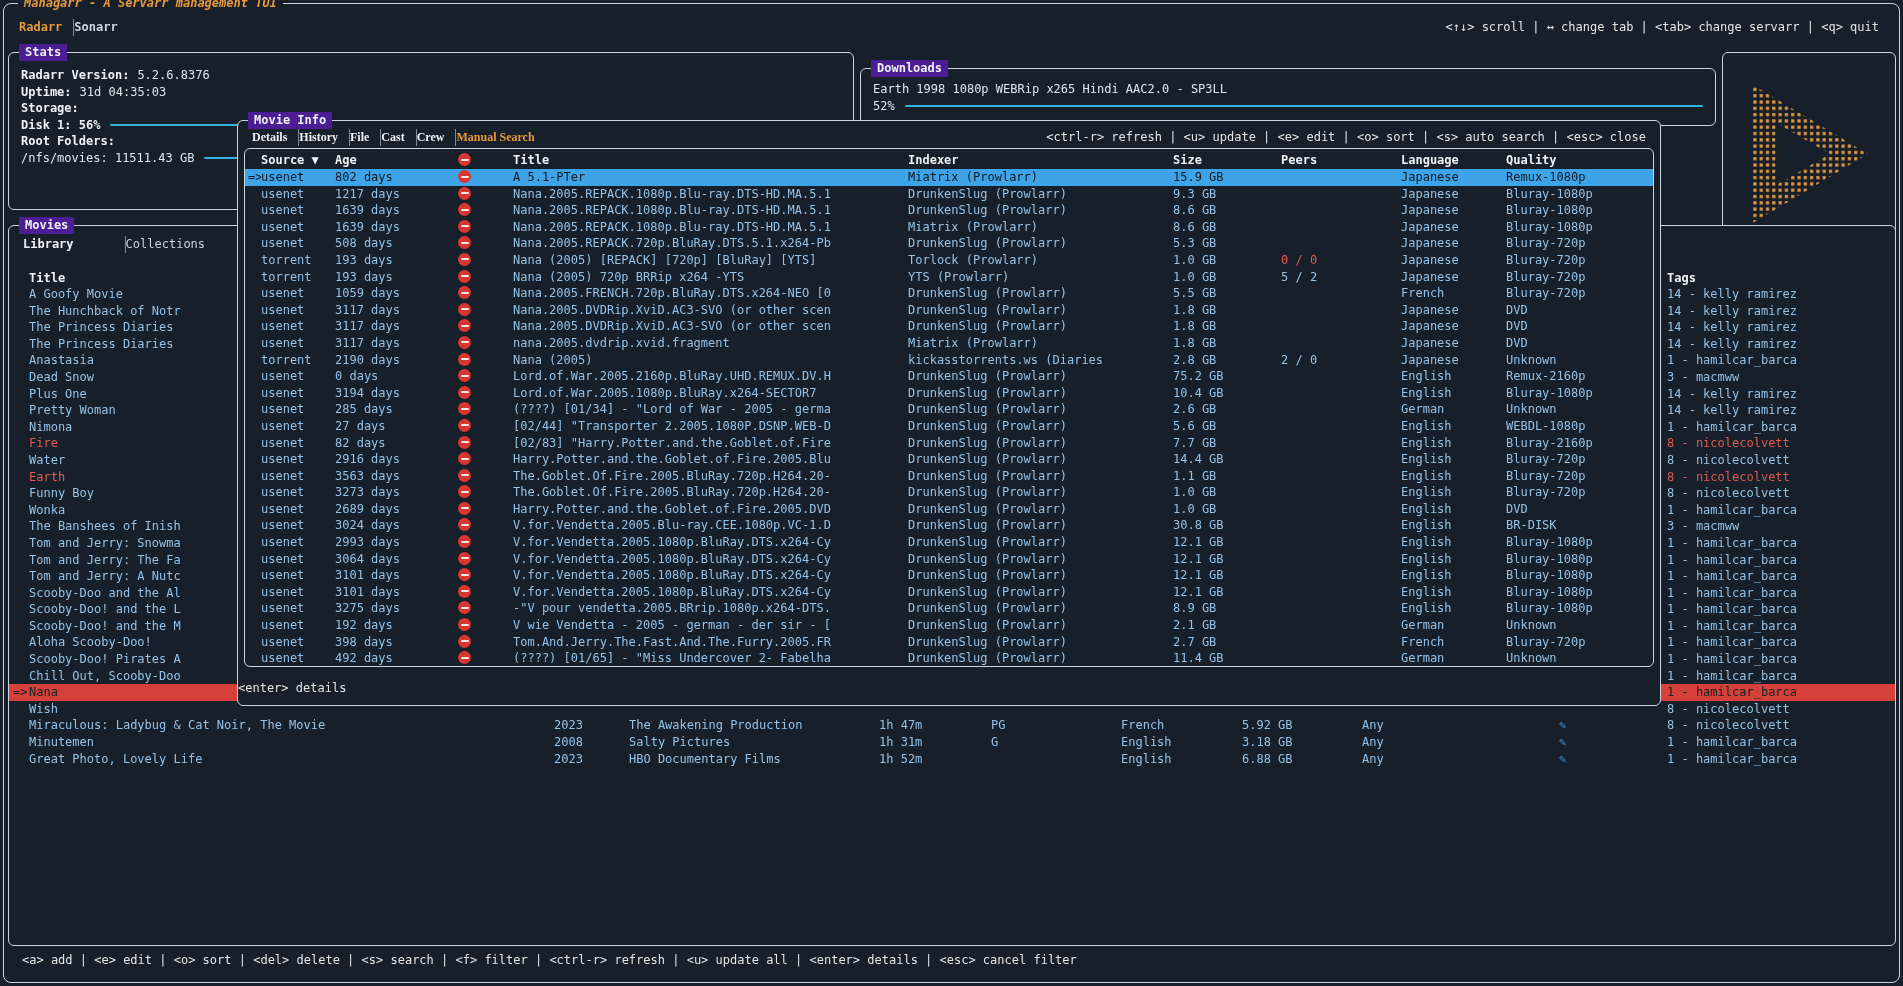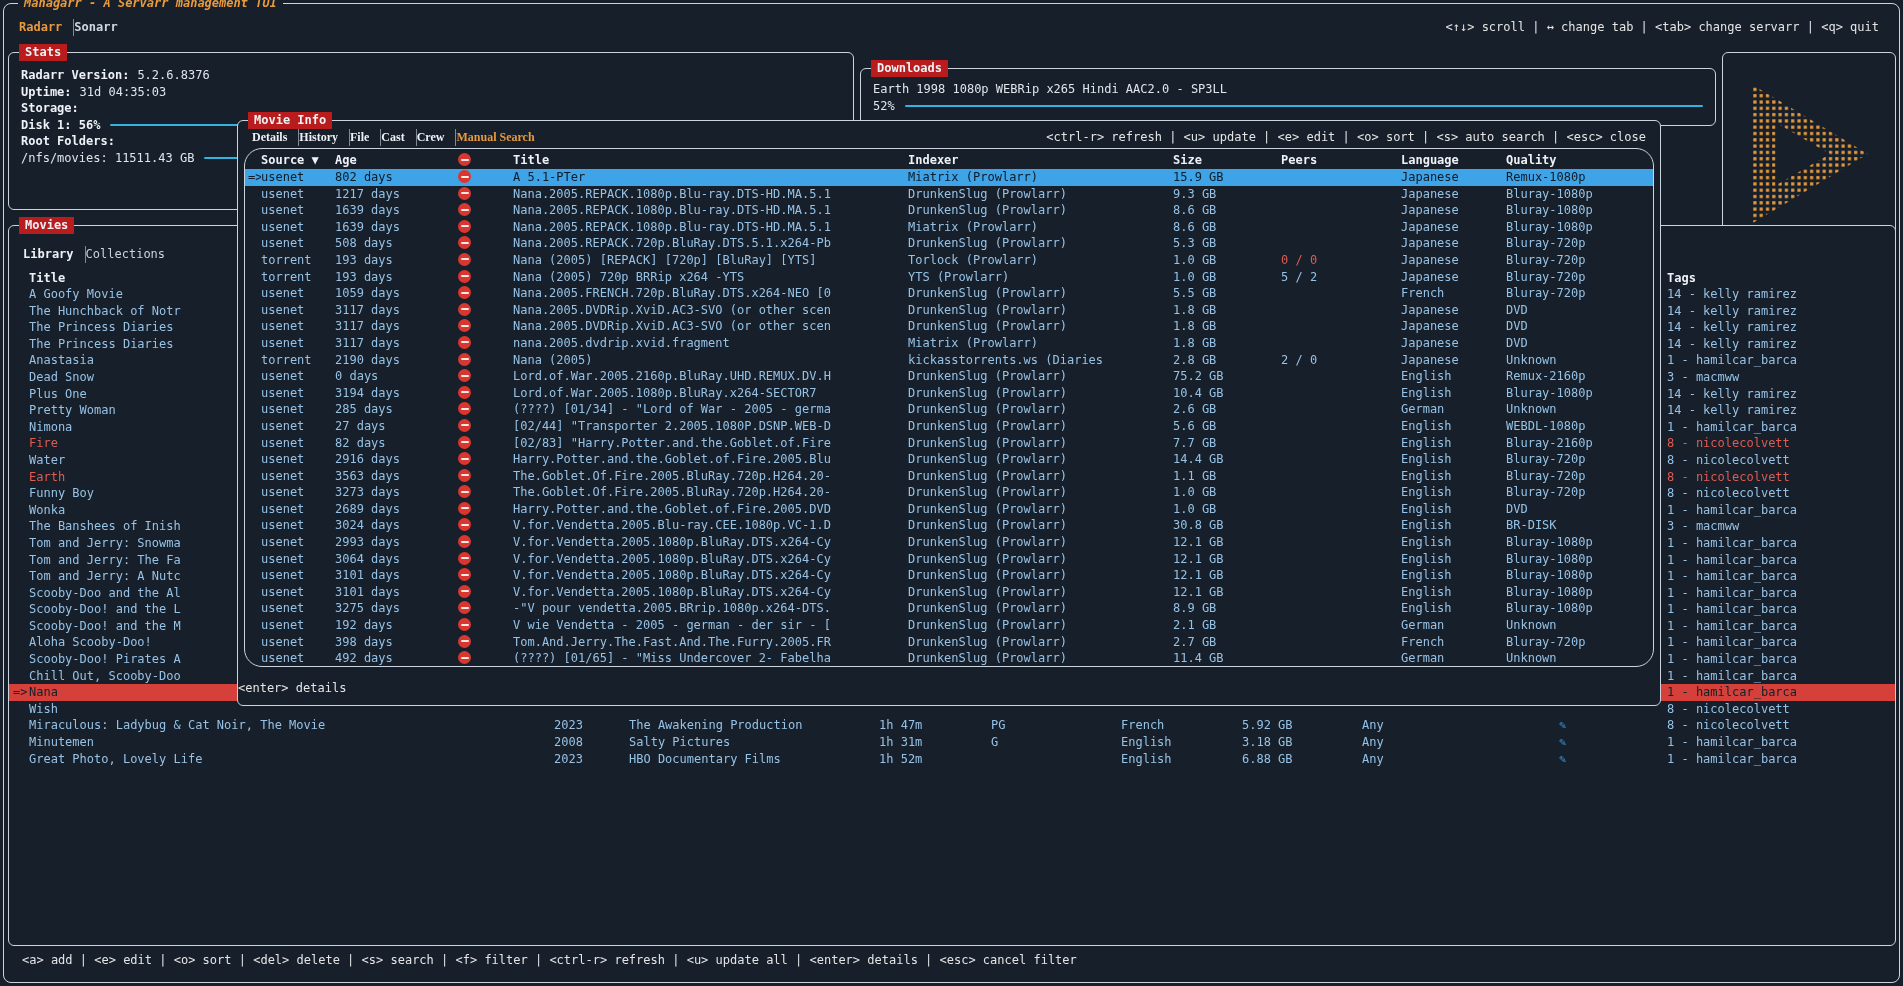--- a/index.html
+++ b/index.html
@@ -4,21 +4,21 @@
 <style>
   * { box-sizing: border-box; }
   body { margin:0; background:#0c131b; }
   .screen {
     position:relative; width:1903px; height:986px; background:#161f2a;
     font-family:"DejaVu Sans Mono", monospace; font-size:12px; line-height:16.6px;
     color:#dfe6ec; overflow:hidden;
   }
   .panel { position:absolute; border:1px solid #ccd5dd; border-radius:6px; background:#161f2a; }
   .panel-title {
-    position:absolute; top:-9px; left:10px; background:#b91c1c; padding:0 6px;
+    position:absolute; top:-9px; left:10px; background:#4c1d95; padding:0 6px;
     font-weight:bold; color:#eef2f6; white-space:nowrap;
   }
   .b { font-weight:bold; color:#eef2f6; }
   .blue { color:#e5e5e5; }
   .red-text { color:#e05b52; }
   .nowrap { white-space:nowrap; overflow:hidden; }
 
   
   .app-frame { position:absolute; inset:3px; border:1px solid #ccd5dd; border-radius:8px; }
   .frame-title {
@@ -39,41 +39,41 @@
   .gauge { flex:1; height:2px; background:#36b2e0; align-self:center; margin-left:10px; border-radius:1px; }
 
   
   .downloads-panel { left:860px; top:52px; width:856px; height:58px; padding:12px 12px 0 12px;margin-top:16px; }
 
   
   .logo-panel { left:1722px; top:52px; width:174px; height:204px; display:flex; align-items:center; justify-content:center; }
 
   
   .movies-panel { left:8px; top:225px; width:1888px; height:721px; }
-  .movies-tabs { position:absolute; top:20px; left:14px; }
+  .movies-tabs { position:absolute; top:10px; left:14px;gap:40px; }
   .movies-tabs .tab { color:#c9d4df; }
   .movies-tabs .tab.selected { color:#eef2f6; font-weight:bold; }
   .movie-grid { display:grid; grid-template-columns:20px 525px 75px 250px 112px 130px 121px 120px 197px 108px 1fr; }
   .movies-header { position:absolute; top:44px; left:0; right:0; }
   .movies-rows { position:absolute; top:60px; left:0; right:0; }
   .movie-row { height:16.6px; color:#96c2e6; }
   .movie-row .cell { white-space:nowrap; overflow:hidden; }
   .movie-row .cell.marker { padding-left:4px; }
   .movie-row.red-title .cell.title { color:#e05b52; }
   .movie-row.selected { background:#d5413a; color:#11202b; }
   .movie-row.selected .cell, .movie-row.selected .cell.title { color:#11202b; }
   .icon-cell .mon-icon { visibility:hidden; color:#3e9bdc; }
   .icon-cell.show .mon-icon { visibility:visible; }
 
   
   .modal { left:237px; top:120px; width:1424px; height:586px; z-index:10; }
   .modal-topline { position:absolute; top:8px; left:14px; right:14px; display:flex; justify-content:space-between; white-space:nowrap; }
   .modal-tabs .tab { color:#eef2f6; font-weight:bold;font-family:Liberation Serif, serif; }
   .modal-tabs .tab.selected { color:#e89a3c; }
-  .results-box { position:absolute; top:27px; left:6px; right:6px; bottom:38px; border:1px solid #ccd5dd; border-radius:18px; overflow:hidden; }
+  .results-box { position:absolute; top:27px; left:6px; right:6px; bottom:38px; border:1px solid #ccd5dd; border-radius:6px; overflow:hidden; }
   .search-grid { display:grid; grid-template-columns:16px 74px 123px 55px 395px 265px 108px 120px 105px 1fr; }
   .results-header { position:absolute; top:3px; left:0; right:0; }
   .results-rows { position:absolute; top:20px; left:0; right:0; }
   .search-row { height:16.6px; color:#96c2e6; }
   .search-row .cell { white-space:nowrap; overflow:hidden; }
   .search-row .cell.marker { padding-left:3px; }
   .search-row.selected { background:#3fa3e8; color:#0e1b26; }
   .modal-footer { position:absolute; bottom:8px; left:0; white-space:nowrap; }
 
   

